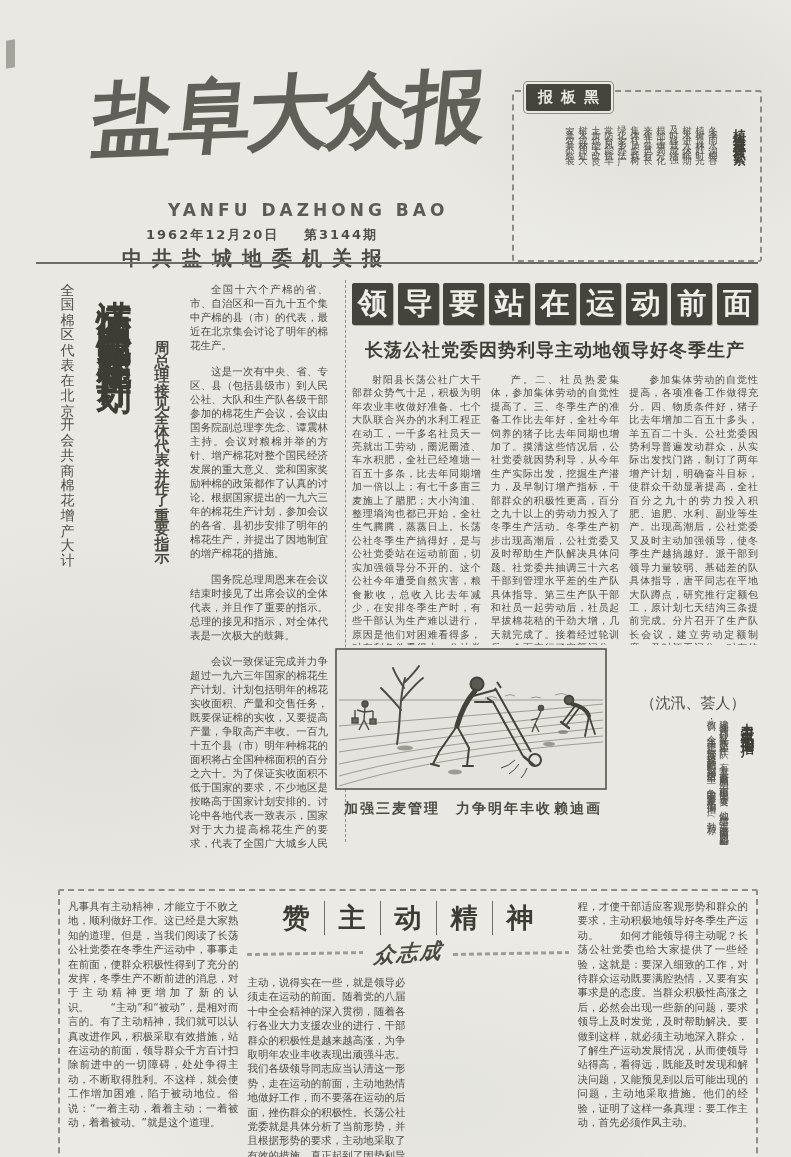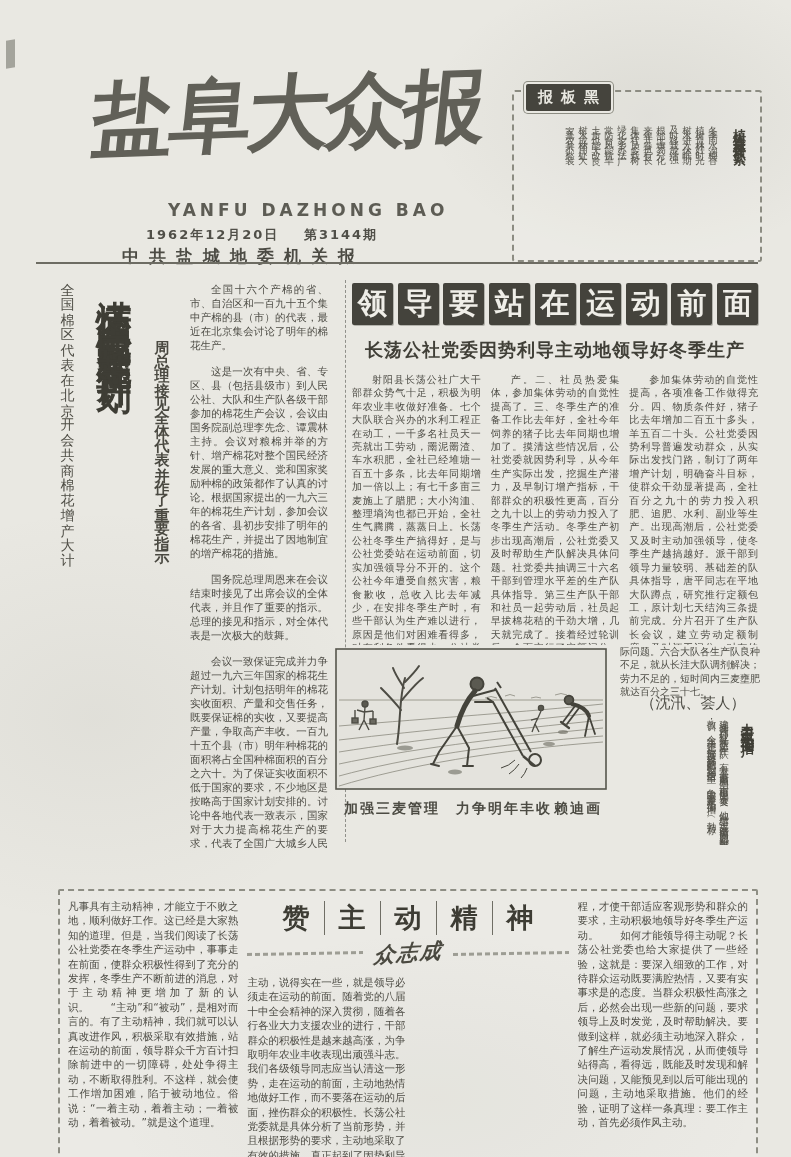--- a/index.html
+++ b/index.html
@@ -15,21 +15,21 @@
   }
   .v{writing-mode:vertical-rl;text-orientation:upright;}
   .artifact{position:absolute;left:6px;top:40px;width:9px;height:28px;background:#6b6b62;opacity:.55;transform:skewY(-8deg);}
 
   
   .brand{position:absolute;left:92px;top:68px;width:390px;font-size:82px;font-weight:800;
     color:#56554d;transform:rotate(-2deg) skewX(-8deg);letter-spacing:-4px;line-height:1.1;opacity:.92;}
   .romanized{position:absolute;left:168px;top:200px;font-size:17px;font-weight:700;letter-spacing:4px;color:#5d5c54;}
   .dateline{position:absolute;left:146px;top:226px;font-size:13px;font-weight:700;letter-spacing:2px;color:#504f48;}
   .dateline .issue{margin-left:18px;}
-  .organ{position:absolute;left:122px;top:245px;font-size:17px;font-weight:700;letter-spacing:10px;color:#4c4b44;}
+  .organ{position:absolute;left:122px;top:245px;font-size:20px;font-weight:700;letter-spacing:10px;color:#4c4b44;}
 
   
   .blackboard{position:absolute;left:512px;top:90px;width:246px;height:168px;
     border:2px dashed #8c8c82;border-radius:3px;background:rgba(255,255,255,.12);}
   .bb-label{position:absolute;left:12px;top:-8px;display:flex;flex-direction:row-reverse;gap:8px;
     background:#45443d;color:#e8e7e0;padding:4px 12px;border-radius:2px;font-size:15px;font-weight:700;
     box-shadow:0 0 0 2px #e9e8e2,0 0 0 3px #8c8c82;}
   .bb-body{position:absolute;left:8px;right:10px;top:26px;bottom:8px;overflow:hidden;}
   .bb-title{font-size:13px;font-weight:700;letter-spacing:4px;color:#434239;line-height:22px;margin-left:8px;}
   .bb-line{font-size:9.5px;letter-spacing:5px;line-height:13px;color:#55544c;}
@@ -157,21 +157,20 @@
         <span class="ch">前</span>
         <span class="ch">面</span>
       </div>
     <div class="lead-subhead">长荡公社党委因势利导主动地领导好冬季生产</div>
     <div class="lead-cols">
       <div class="lead-col">射阳县长荡公社广大干部群众势气十足，积极为明年农业丰收做好准备。七个大队联合兴办的水利工程正在动工，一千多名社员天一亮就出工劳动，罱泥罱渣、车水积肥，全社已经堆塘一百五十多条，比去年同期增加一倍以上；有七千多亩三麦施上了腊肥；大小沟洫、整理墒沟也都已开始，全社生气腾腾，蒸蒸日上。长荡公社冬季生产搞得好，是与公社党委站在运动前面，切实加强领导分不开的。这个公社今年遭受自然灾害，粮食歉收，总收入比去年减少，在安排冬季生产时，有些干部认为生产难以进行，原因是他们对困难看得多，对有利条件看得少。公社党委分析研究后，分头深入不同类型的大队，一方面组织干部和社员学习党的八届十中全会文件，结合本地情况进行具体分析，经过摆事实，使大家正确认识了形势。人们提出了许多事实，说明今年虽然由于受灾给生产带来一定的困难，但是今年生产的有利条件比往年多：一、群众的生产情绪高，从内心里迫切要求早快地搞好冬季生</div>
       <div class="lead-col">产。二、社员热爱集体，参加集体劳动的自觉性提高了。三、冬季生产的准备工作比去年好，全社今年饲养的猪子比去年同期也增加了。摸清这些情况后，公社党委就因势利导，从今年生产实际出发，挖掘生产潜力，及早制订增产指标，干部群众的积极性更高，百分之九十以上的劳动力投入了冬季生产活动。冬季生产初步出现高潮后，公社党委又及时帮助生产队解决具体问题。社党委共抽调三十六名干部到管理水平差的生产队具体指导。第三生产队干部和社员一起劳动后，社员起早拔棉花秸的干劲大增，几天就完成了。接着经过轮训后，全面实行了定额记分，劳动效率显著提高。工程大、单靠一个队自己力量难以完成的，就组织队与队间协作，并给予重点支持，保证及时施工；一面选择不同类型队总结干部经验，树立标兵。</div>
       <div class="lead-col">参加集体劳动的自觉性提高，各项准备工作做得充分。四、物质条件好，猪子比去年增加二百五十多头，羊五百二十头。公社党委因势利导普遍发动群众，从实际出发找门路，制订了两年增产计划，明确奋斗目标，使群众干劲显著提高，全社百分之九十的劳力投入积肥、追肥、水利、副业等生产。出现高潮后，公社党委又及时主动加强领导，使冬季生产越搞越好。派干部到领导力量较弱、基础差的队具体指导，唐平同志在平地大队蹲点，研究推行定额包工，原计划七天结沟三条提前完成。分片召开了生产队长会议，建立劳动定额制度，及时评工记分；对有的队农田基本建设任务完成不了的，公社就组织队间支援，保证及时施工。把好的生产队作为基点，深入摸索经验，推动全面；一面及时解决实</div>
     </div>
   </div>
-  <div class="lead-tail">际问题。六合大队各生产队良种不足，就从长洼大队调剂解决；劳力不足的，短时间内三麦壅肥就达百分之三十七。</div>
   <div class="lead-byline">（沈汛、荟人）</div>
 
   <div class="figure">
     <svg width="272" height="142" viewBox="0 0 272 142">
       <rect x="1" y="1" width="270" height="140" fill="#e4e3dd" stroke="#56554d" stroke-width="1.6"></rect>
       <g stroke="#8b8a7f" stroke-width="0.8" fill="none">
         <path d="M4 52 H268"></path>
         <path d="M4 138 C70 118 160 102 268 94"></path>
         <path d="M4 128 C70 110 160 96 268 88"></path>
         <path d="M4 116 C70 102 160 90 268 80"></path>

